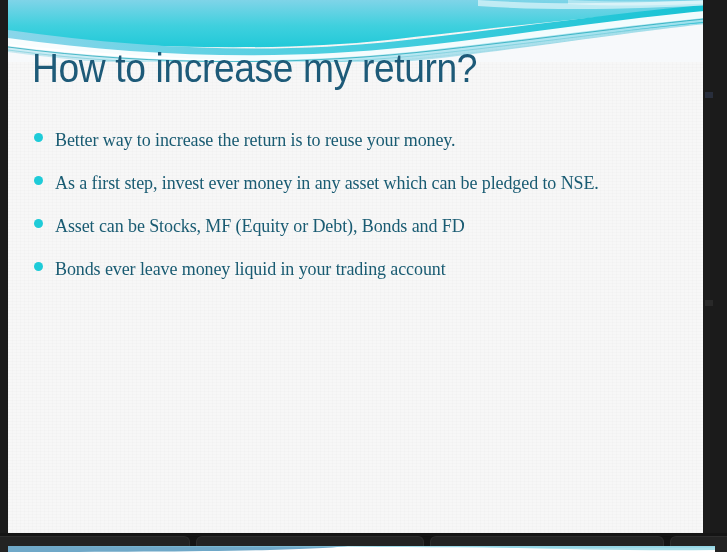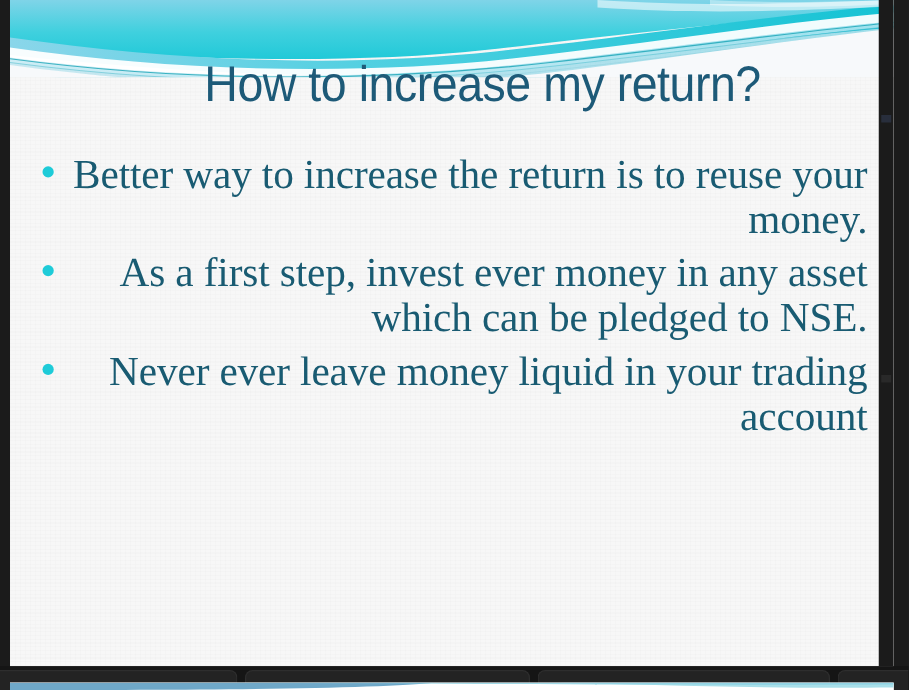--- a/index.html
+++ b/index.html
@@ -28,21 +28,20 @@
 
   
   #slide {
     position: absolute;
     left: 8px;
     top: 0px;
     width: 707px;
     height: 533px;
     background: #f7f7f7;
     overflow: hidden;
-    text-align: right;
   }
 
   
   #slide-texture {
     position: absolute;
     inset: 0;
     background-image:
       repeating-linear-gradient(0deg,
         rgba(0,0,0,0.012) 0px, rgba(0,0,0,0.012) 1px,
         rgba(255,255,255,0) 1px, rgba(255,255,255,0) 3px),
@@ -98,21 +97,21 @@
     height: 9px;
     border-radius: 50%;
     background: #1ecbd8;
     margin-top: 11px;
     margin-right: 12px;
   }
   .bullet-text {
     flex: 1 1 auto;
     color: #195b72;
     font-family: "Liberation Serif", "DejaVu Serif", serif;
-    font-size: 33px;
+    font-size: 18px;
     line-height: 36px;
     letter-spacing: -0.1px;
   }
 
   
   #bottom-chrome {
     position: absolute;
     left: 0;
     top: 533px;
     width: 727px;
@@ -224,24 +223,28 @@
       <div class="bullet-row">
         <span class="bullet-dot"></span>
         <span class="bullet-text">Better way to increase the return is to reuse your money.</span>
       </div>
 
       <div class="bullet-row">
         <span class="bullet-dot"></span>
         <span class="bullet-text">As a first step, invest ever money in any asset which can be pledged to NSE.</span>
       </div>
 
-
-      <div class="bullet-row">
-        <span class="bullet-dot"></span>
-        <span class="bullet-text">Never ever leave money liquid in your trading account</span>
+      <div class="bullet-row">
+        <span class="bullet-dot"></span>
+        <span class="bullet-text">Asset can be Stocks, MF (Equity or Debt), Bonds and FD</span>
+      </div>
+
+      <div class="bullet-row">
+        <span class="bullet-dot"></span>
+        <span class="bullet-text">Bonds ever leave money liquid in your trading account</span>
       </div>
 
     </div>
 
     <div id="scroll-gutter">
       <div class="scroll-mark" id="scroll-mark-1"></div>
       <div class="scroll-mark" id="scroll-mark-2"></div>
     </div>
 
   </div>

